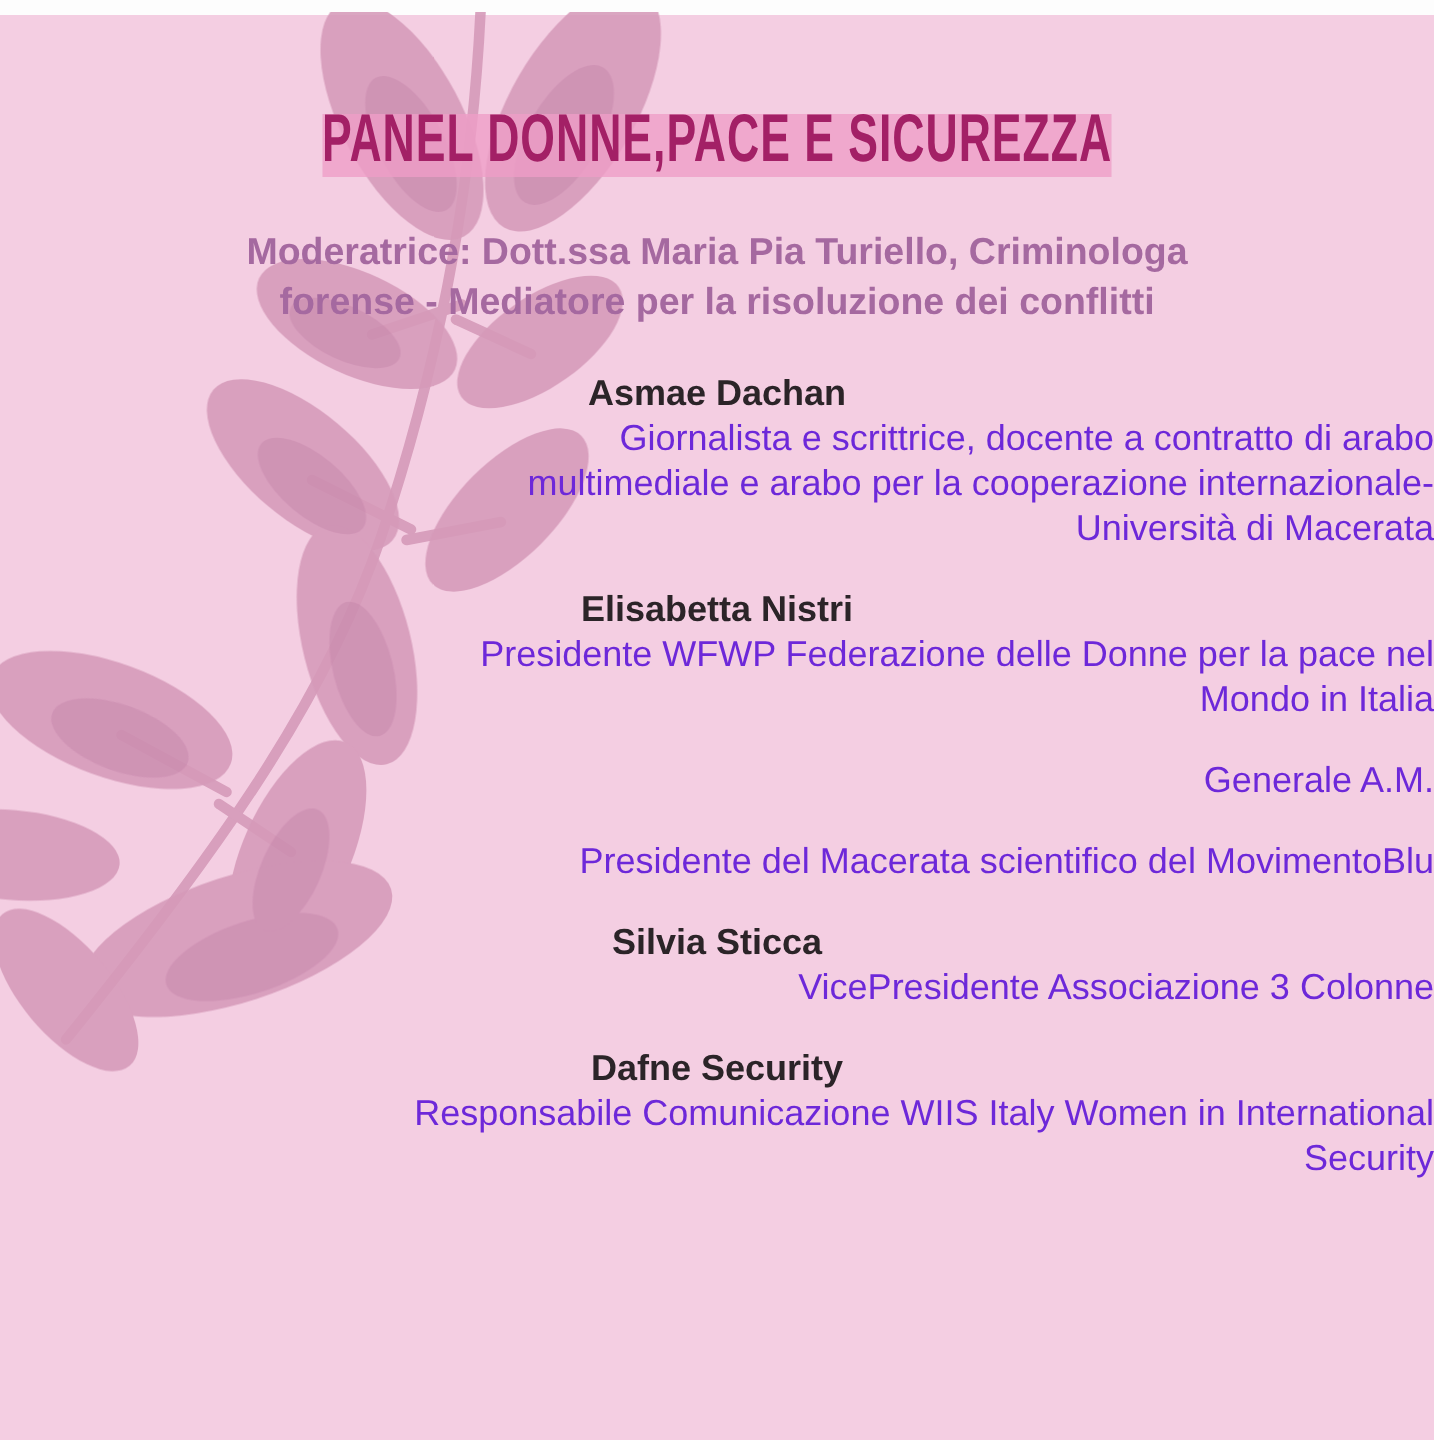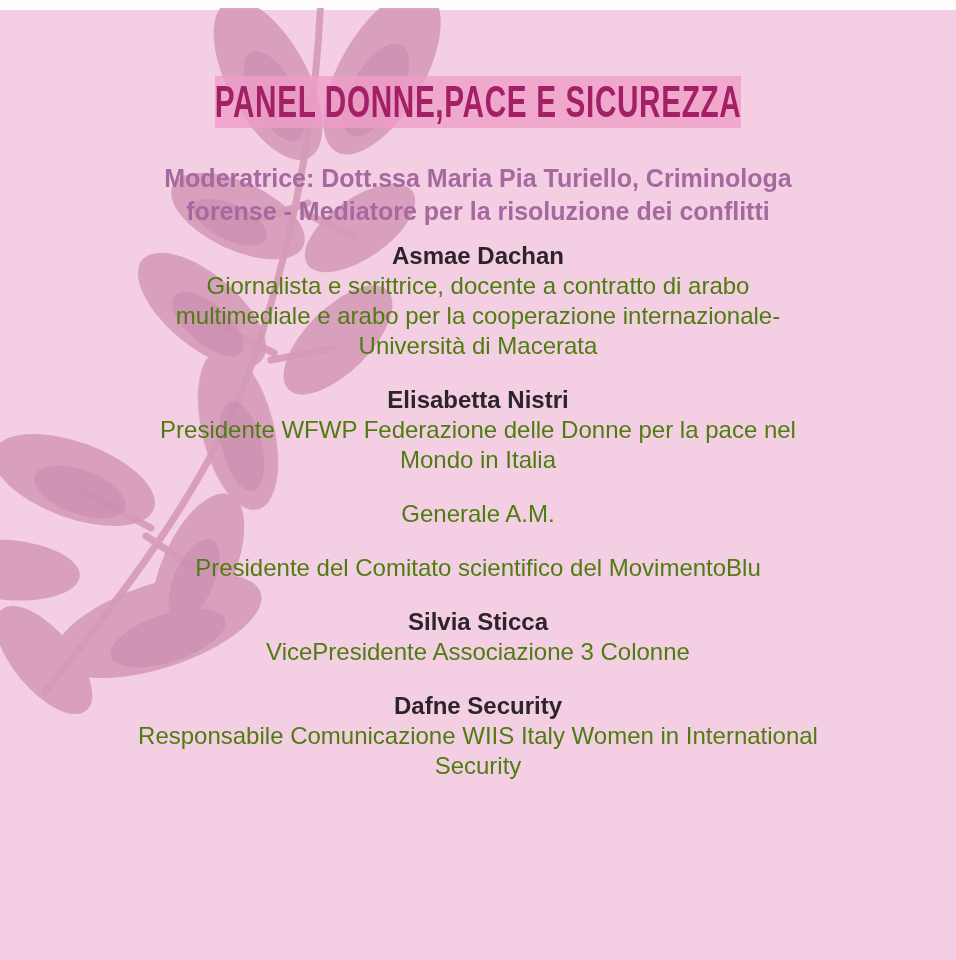--- a/index.html
+++ b/index.html
@@ -21,21 +21,21 @@
     pointer-events:none;
   }
   .content{
     position:relative;
     width:100%;height:100%;
     text-align:center;
   }
   .banner{
     position:relative;
     margin:76px auto 0;
-    width:526px;height:52px;
+    width:526px;height:42px;
     background:rgba(238,158,199,0.78);
     display:flex;align-items:flex-end;justify-content:center;
   }
   .banner-title{
     display:inline-block;
     transform:scaleX(0.66);
     transform-origin:center;
     white-space:nowrap;
     font-size:45px;
     font-weight:bold;
@@ -44,36 +44,37 @@
   }
   .moderator{
     margin-top:34px;
     font-size:25px;
     font-weight:bold;
     line-height:33px;
     color:#a569a0;
     white-space:pre-line;
   }
   .speakers{
-    margin-top:13px;
+    margin-top:30px;
   }
   .speaker{
     margin-bottom:24px;
   }
   .speaker-name{
     font-size:24px;
     font-weight:bold;
     line-height:30px;
     color:#2b2428;
   }
   .speaker-role{
     font-size:24px;
     line-height:30px;
-    color:#4d7c0f;
+    color:#6d28d9;
     white-space:pre-line;
+    text-align:right;
   }
 </style>
 </head>
 <body>
 
 <div class="poster">
 
   <div class="top-strip"></div>
 
   <svg class="leaf-decor" viewBox="0 0 520 730" xmlns="http://www.w3.org/2000/svg">
@@ -134,21 +135,21 @@
           <div class="speaker-name">Elisabetta Nistri</div>
           <div class="speaker-role">Presidente WFWP Federazione delle Donne per la pace nel
 Mondo in Italia</div>
         </div>
 
         <div class="speaker">
           <div class="speaker-role">Generale A.M.</div>
         </div>
 
         <div class="speaker">
-          <div class="speaker-role">Presidente del Comitato scientifico del MovimentoBlu</div>
+          <div class="speaker-role">Presidente del Macerata scientifico del MovimentoBlu</div>
         </div>
 
         <div class="speaker">
           <div class="speaker-name">Silvia Sticca</div>
           <div class="speaker-role">VicePresidente Associazione 3 Colonne</div>
         </div>
 
         <div class="speaker">
           <div class="speaker-name">Dafne Security</div>
           <div class="speaker-role">Responsabile Comunicazione WIIS Italy Women in International

